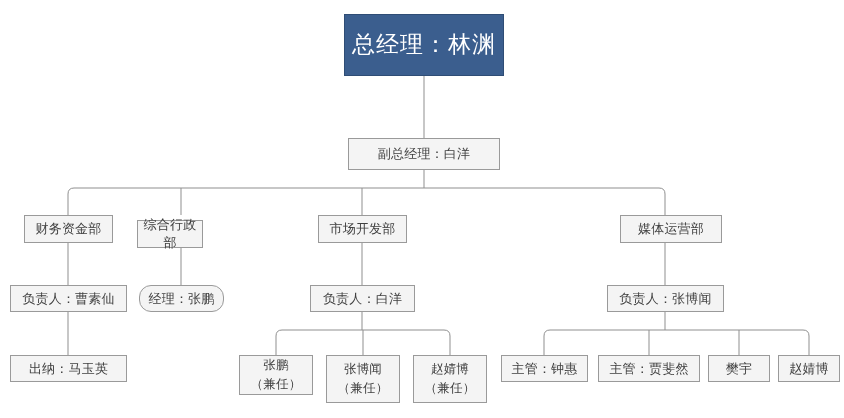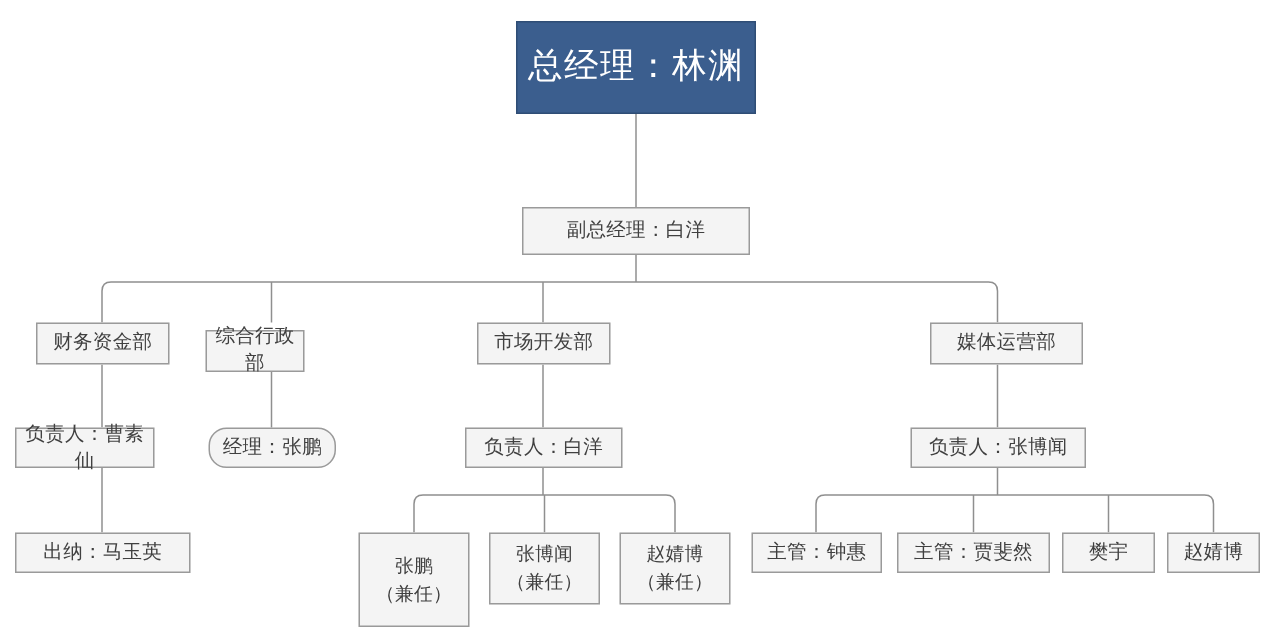--- a/index.html
+++ b/index.html
@@ -100,31 +100,31 @@
   <div class="node" style="left:348px; top:138px; width:152px; height:32px;">副总经理：白洋</div>
 
   <div class="node" style="left:24px; top:215px; width:89px; height:28px;">财务资金部</div>
 
   <div class="node" style="left:137px; top:220px; width:66px; height:28px;">综合行政部</div>
 
   <div class="node" style="left:318px; top:215px; width:89px; height:28px;">市场开发部</div>
 
   <div class="node" style="left:620px; top:215px; width:102px; height:28px;">媒体运营部</div>
 
-  <div class="node" style="left:10px; top:285px; width:93px; height:27px;">负责人：曹素仙</div>
+  <div class="node" style="left:10px; top:285px; width:117px; height:27px;">负责人：曹素仙</div>
 
   <div class="node" style="left:139px; top:285px; width:85px; height:27px;border-radius:12px;">经理：张鹏</div>
 
   <div class="node" style="left:310px; top:285px; width:105px; height:27px;">负责人：白洋</div>
 
   <div class="node" style="left:607px; top:285px; width:117px; height:27px;">负责人：张博闻</div>
 
   <div class="node" style="left:10px; top:355px; width:117px; height:27px;">出纳：马玉英</div>
 
-  <div class="node two-line" style="left:239px; top:355px; width:74px; height:63px;">
+  <div class="node two-line" style="left:239px; top:355px; width:74px; height:40px;">
     <span class="line">张鹏</span>
     <span class="line">（兼任）</span>
   </div>
 
   <div class="node two-line" style="left:326px; top:355px; width:74px; height:48px;">
     <span class="line">张博闻</span>
     <span class="line">（兼任）</span>
   </div>
 
   <div class="node two-line" style="left:413px; top:355px; width:74px; height:48px;">

